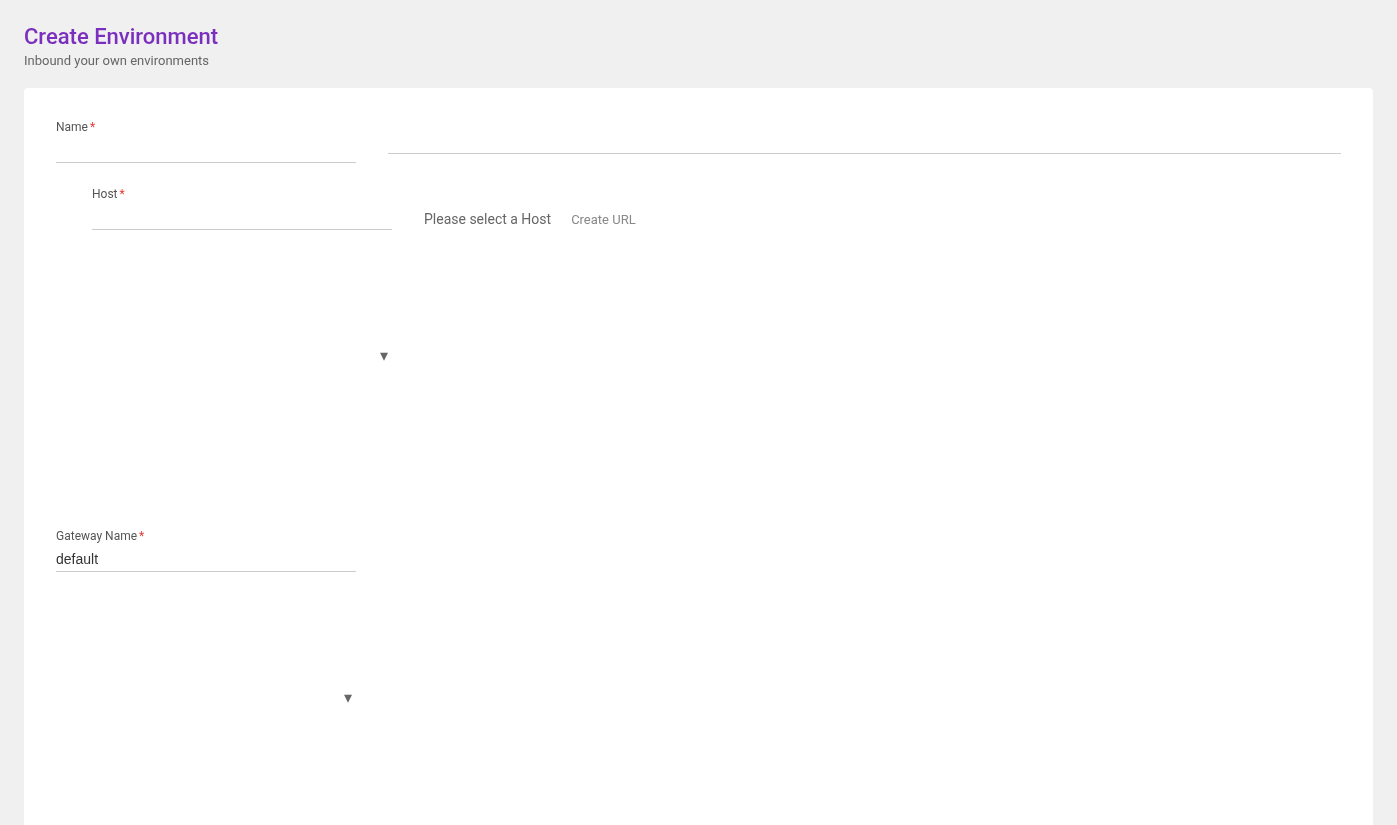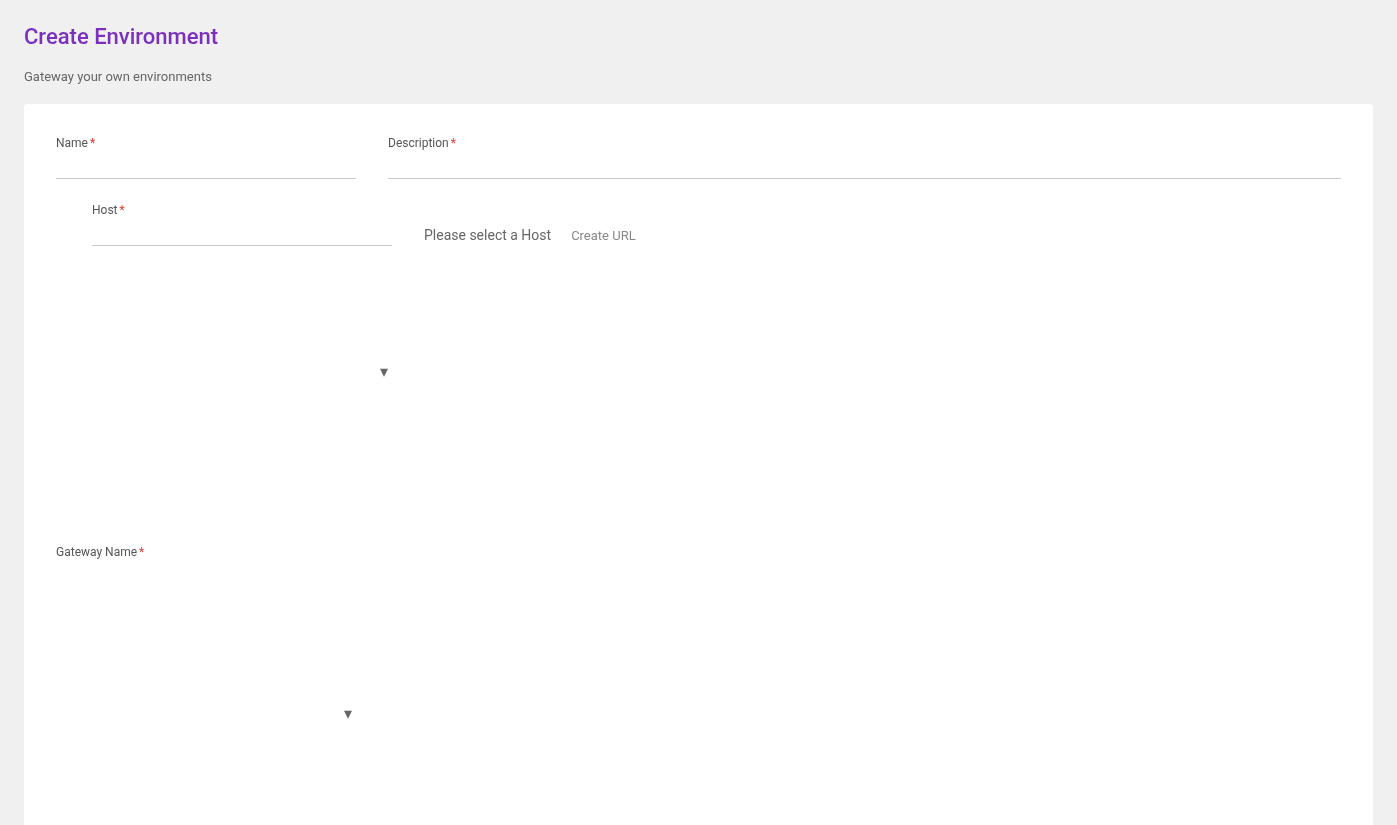--- a/index.html
+++ b/index.html
@@ -10,21 +10,21 @@
       font-size: 14px;
       color: #333;
     }
     .page-container {
       padding: 24px 24px 0 24px;
     }
     .page-title {
       font-size: 22px;
       color: #7b2fbe;
       font-weight: 500;
-      margin-bottom: 20px;
+      margin-bottom: 4px;
     }
     .page-subtitle {
       font-size: 13px;
       color: #666;
       margin-bottom: 20px;
     }
     .form-card {
       background: #fff;
       border-radius: 4px;
       padding: 32px 32px 40px 32px;
@@ -93,35 +93,32 @@
     .please-select-host {
       font-size: 14px;
       color: #666;
     }
   </style>
 </head>
 <body>
 
 <div class="page-container">
   <h1 class="page-title">Create Environment</h1>
-  <p class="page-subtitle">Gateway your own environments</p>
+  <p class="page-subtitle">Inbound your own environments</p>
 
   <div class="form-card">
 
     <div class="form-row">
       <div class="form-field" style="flex: 0 0 300px;">
         <label>
           <span>Name</span><span class="required-star">*</span>
         </label>
         <input type="text" style="">
       </div>
       <div class="form-field">
-        <label>
-          <span>Description</span><span class="required-star">*</span>
-        </label>
         <input type="text" style="">
       </div>
     </div>
 
     <div class="form-row" style="align-items: flex-start; margin-left: 36px;">
       <div class="form-field" style="flex: 0 0 300px;">
         <label>
           <span>Host</span><span class="required-star">*</span>
         </label>
         <div class="host-select-wrapper">
@@ -136,20 +133,23 @@
         <span class="inbound-url-text">Create URL</span>
       </div>
     </div>
 
     <div class="form-row" style="margin-bottom: 32px;">
       <div class="form-field" style="flex: 0 0 300px;">
         <label>
           <span>Gateway Name</span><span class="required-star">*</span>
         </label>
         <div class="host-select-wrapper">
+          <select>
+            <option value="default">default</option>
+          </select>
           <span class="select-arrow">▾</span>
         </div>
       </div>
       <div style="flex: 1;"></div>
     </div>
 
   </div>
 
 </div>
 

